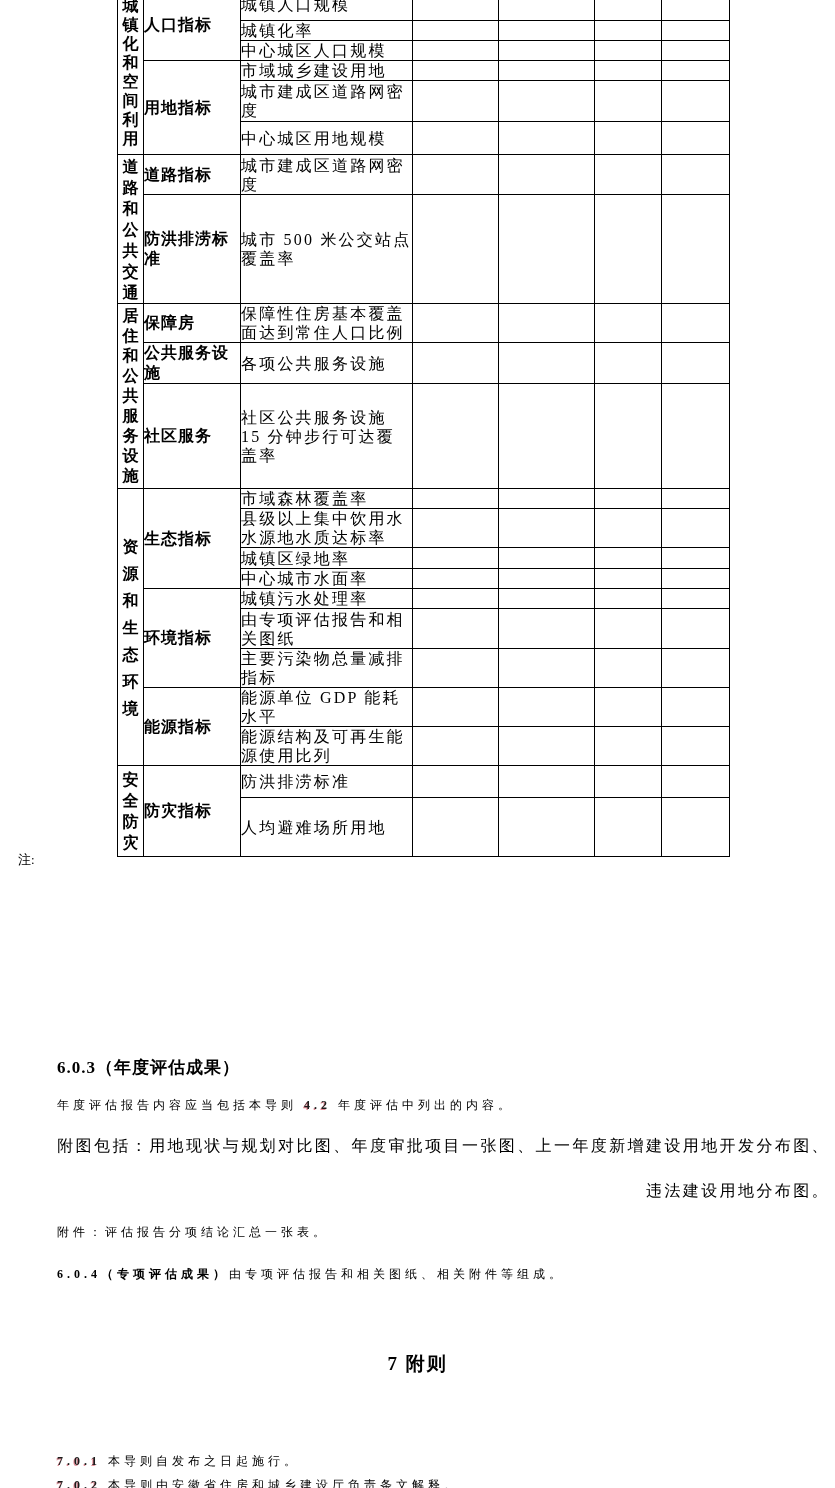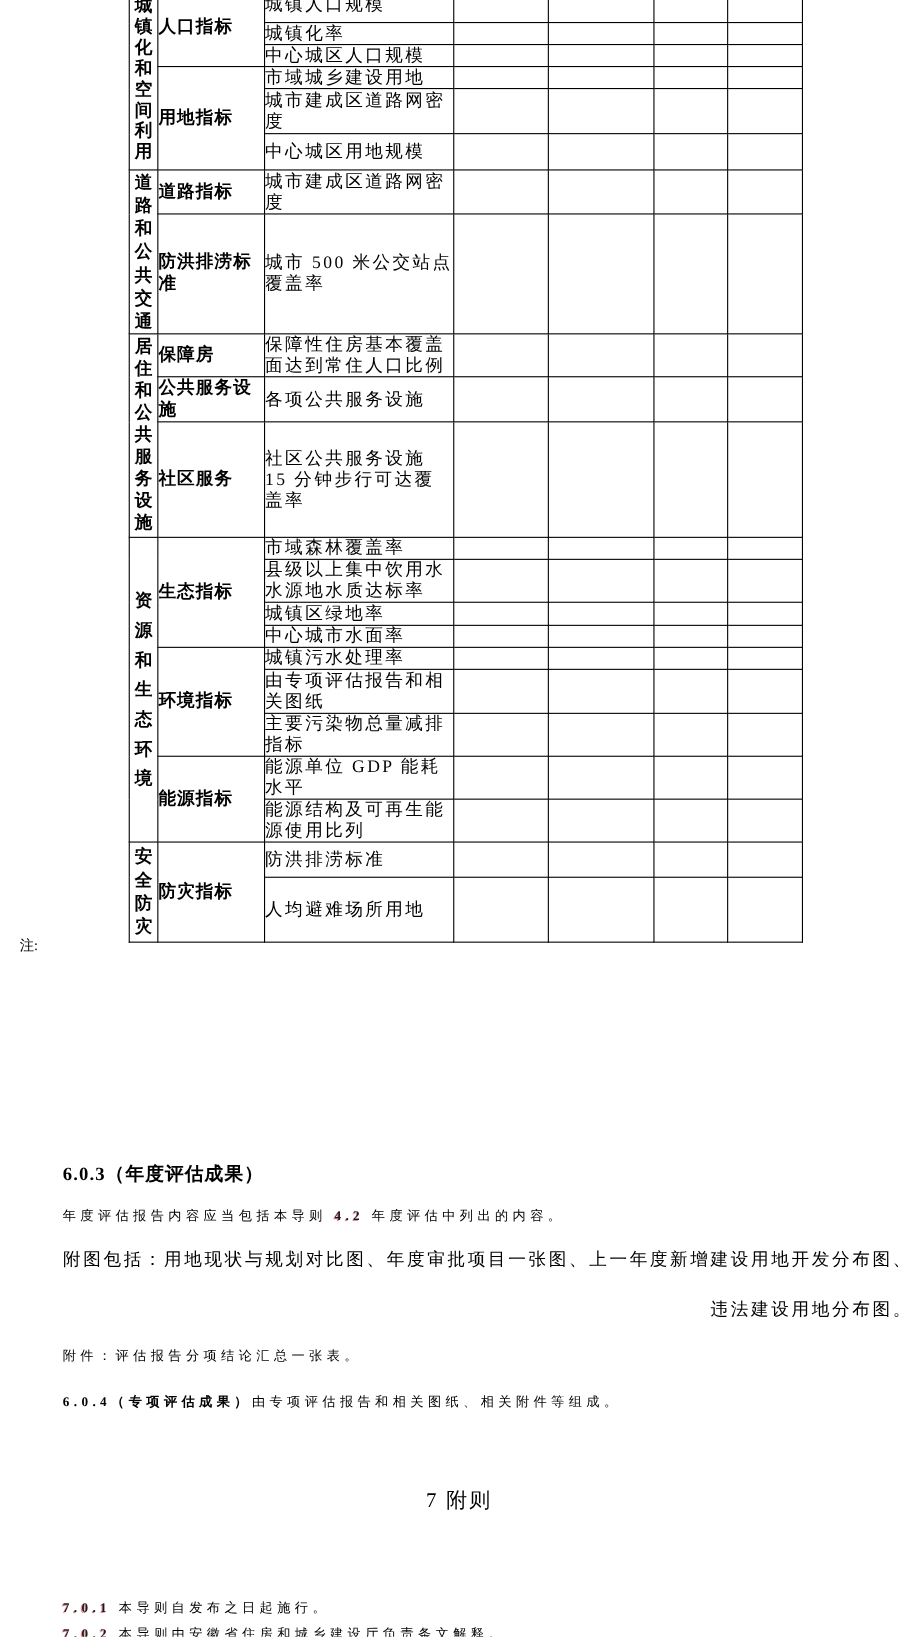--- a/index.html
+++ b/index.html
@@ -59,21 +59,21 @@
   
   .h-bold{position:absolute;font-weight:bold;font-size:17px;letter-spacing:1px;}
   .para{position:absolute;font-size:12px;letter-spacing:4px;white-space:nowrap;}
   .para-wrap{
     position:absolute;left:8px;width:822px;
     font-size:16px;letter-spacing:2.4px;line-height:45px;
     text-indent:49px;
   }
   .center-head{
     position:absolute;left:0;width:835px;
-    text-align:center;font-weight:normal;font-size:19px;letter-spacing:2px;
+    text-align:center;font-weight:bold;font-size:19px;letter-spacing:2px;
   }
   .bold-inline{font-weight:bold;}
 </style>
 </head>
 <body>
 
 <div class="page">
 
   <div class="table-wrap">
     <table class="ind">

